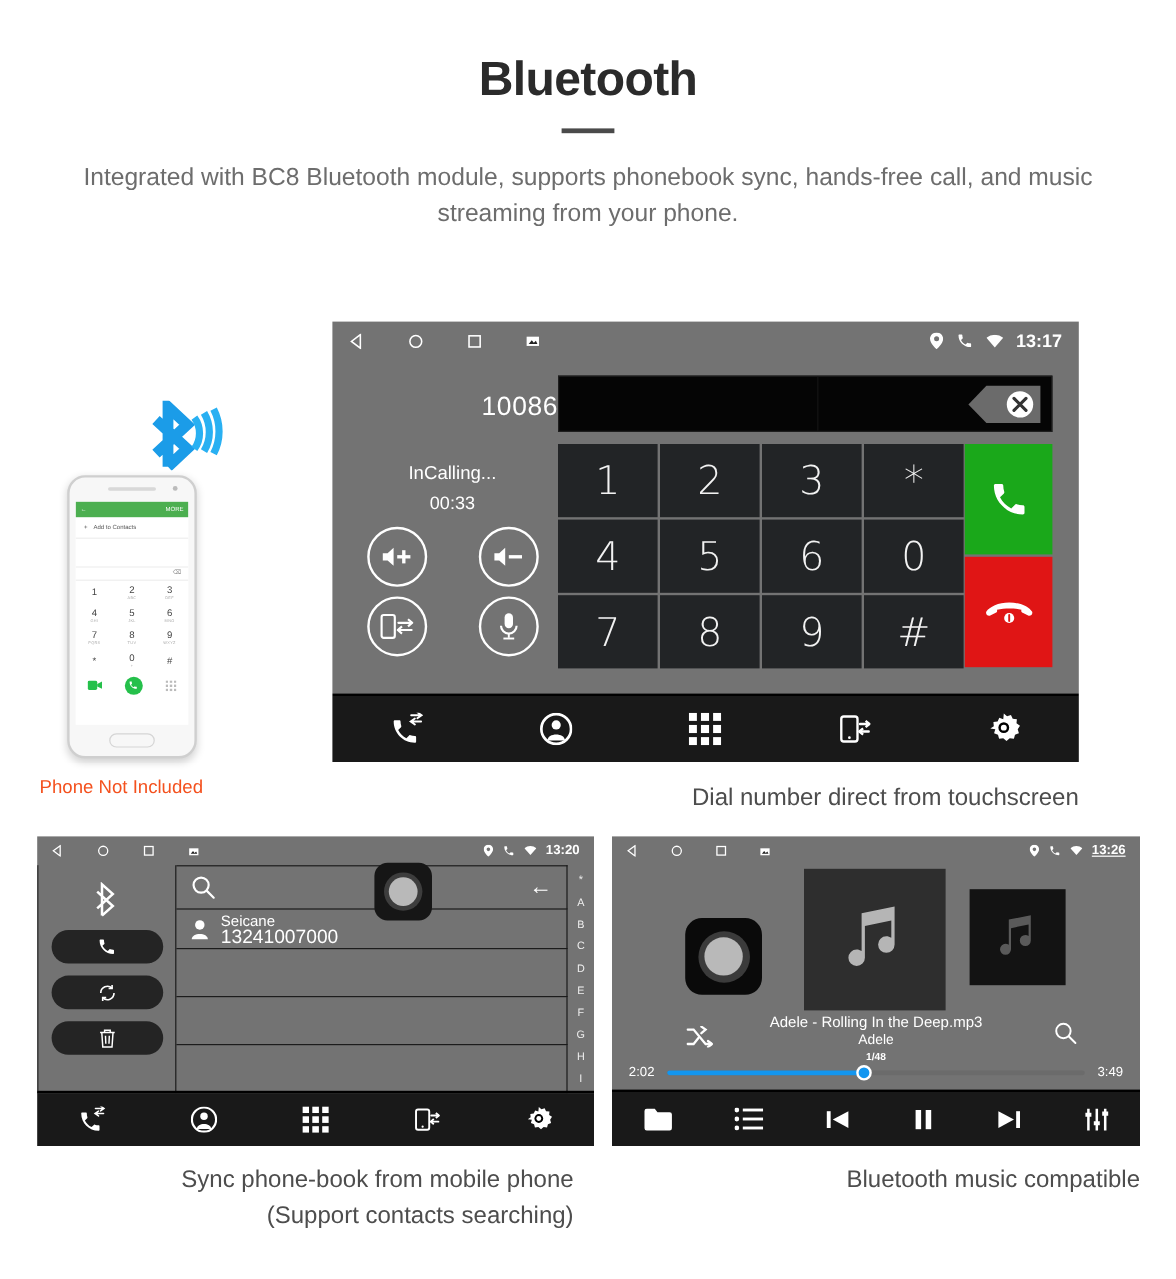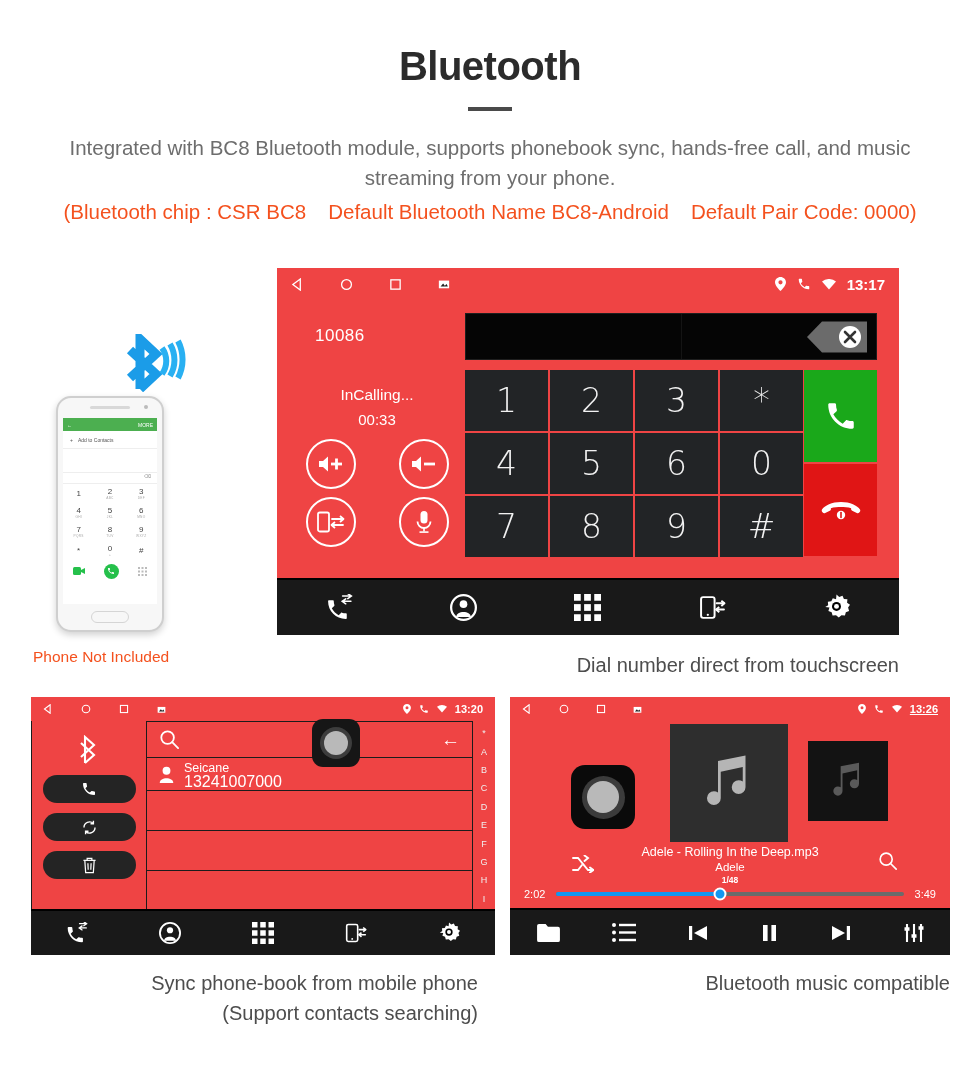--- a/index.html
+++ b/index.html
@@ -38,21 +38,21 @@
     line-height: 30px;
     color: #f4511e;
     padding: 0 46px;
     text-align: center;
   }
   .spec .gap { display:inline-block; width: 22px; }
 
   
   .screen {
     position: absolute;
-    background: #ef4444;
+    background: #737373;
     overflow: hidden;
   }
   .statusbar {
     position: absolute; top: 0; left: 0; right: 0;
     display: flex; align-items: center;
     color: #fff;
   }
   .sb-left { display: flex; align-items: center; }
   .sb-right { display: flex; align-items: center; margin-left: auto; }
   .sb-time { font-weight: bold; }
@@ -62,22 +62,22 @@
   
   #dialer-screen {
     left: 277px; top: 268px; width: 622px; height: 367px;
   }
   #dialer-screen .statusbar { height: 32px; padding: 0 14px; font-size: 15px; }
   #dialer-screen .sb-left > * { margin-right: 36px; }
   #dialer-screen .sb-right > * { margin-left: 11px; }
 
   .dial-number {
     position: absolute; left: 38px; top: 58px;
-    width: 150px; text-align: left;
-    color: #fff; font-size: 17px; letter-spacing: 0.5px;
+    width: 150px; text-align: right;
+    color: #fff; font-size: 22px; letter-spacing: 0.5px;
   }
   .dial-input {
     position: absolute; left: 188px; top: 45px;
     width: 412px; height: 47px;
     border: 1px solid #1e1e1e; background: #050505;
   }
   .dial-input-split {
     position: absolute; left: 215px; top: 0; bottom: 0;
     width: 1px; background: #141414;
   }
@@ -303,23 +303,20 @@
   #music-screen .navbar { height: 45px; }
   #music-screen .navbar-sep { bottom: 45px; }
 </style>
 </head>
 <body>
 
 <div class="header">
   <h1>Bluetooth</h1>
   <div class="hdr-rule"></div>
   <div class="intro">Integrated with BC8 Bluetooth module, supports phonebook sync, hands-free call, and music streaming from your phone.</div>
-  <div class="spec">
-    <span>(Bluetooth chip : CSR BC8</span><span class="gap"></span><span>Default Bluetooth Name BC8-Android</span><span class="gap"></span><span>Default Pair Code: 0000)</span>
-  </div>
 </div>
 
 <div id="bt-logo">
   <svg width="70" height="58" viewBox="0 0 70 58">
     <path d="M22 55 L22 5 L38 20 L12 44 M12 16 L38 40 L22 55" fill="none" stroke="#1b9ce8" stroke-width="9" stroke-linejoin="miter"></path>
     <path d="M44 40 A22 22 0 0 0 44 14" fill="none" stroke="#29b0f2" stroke-width="6"></path>
     <path d="M52 42 A31 31 0 0 0 52 10" fill="none" stroke="#29b0f2" stroke-width="6"></path>
     <path d="M60 44 A40 40 0 0 0 60 7" fill="none" stroke="#29b0f2" stroke-width="6"></path>
   </svg>
 </div>

